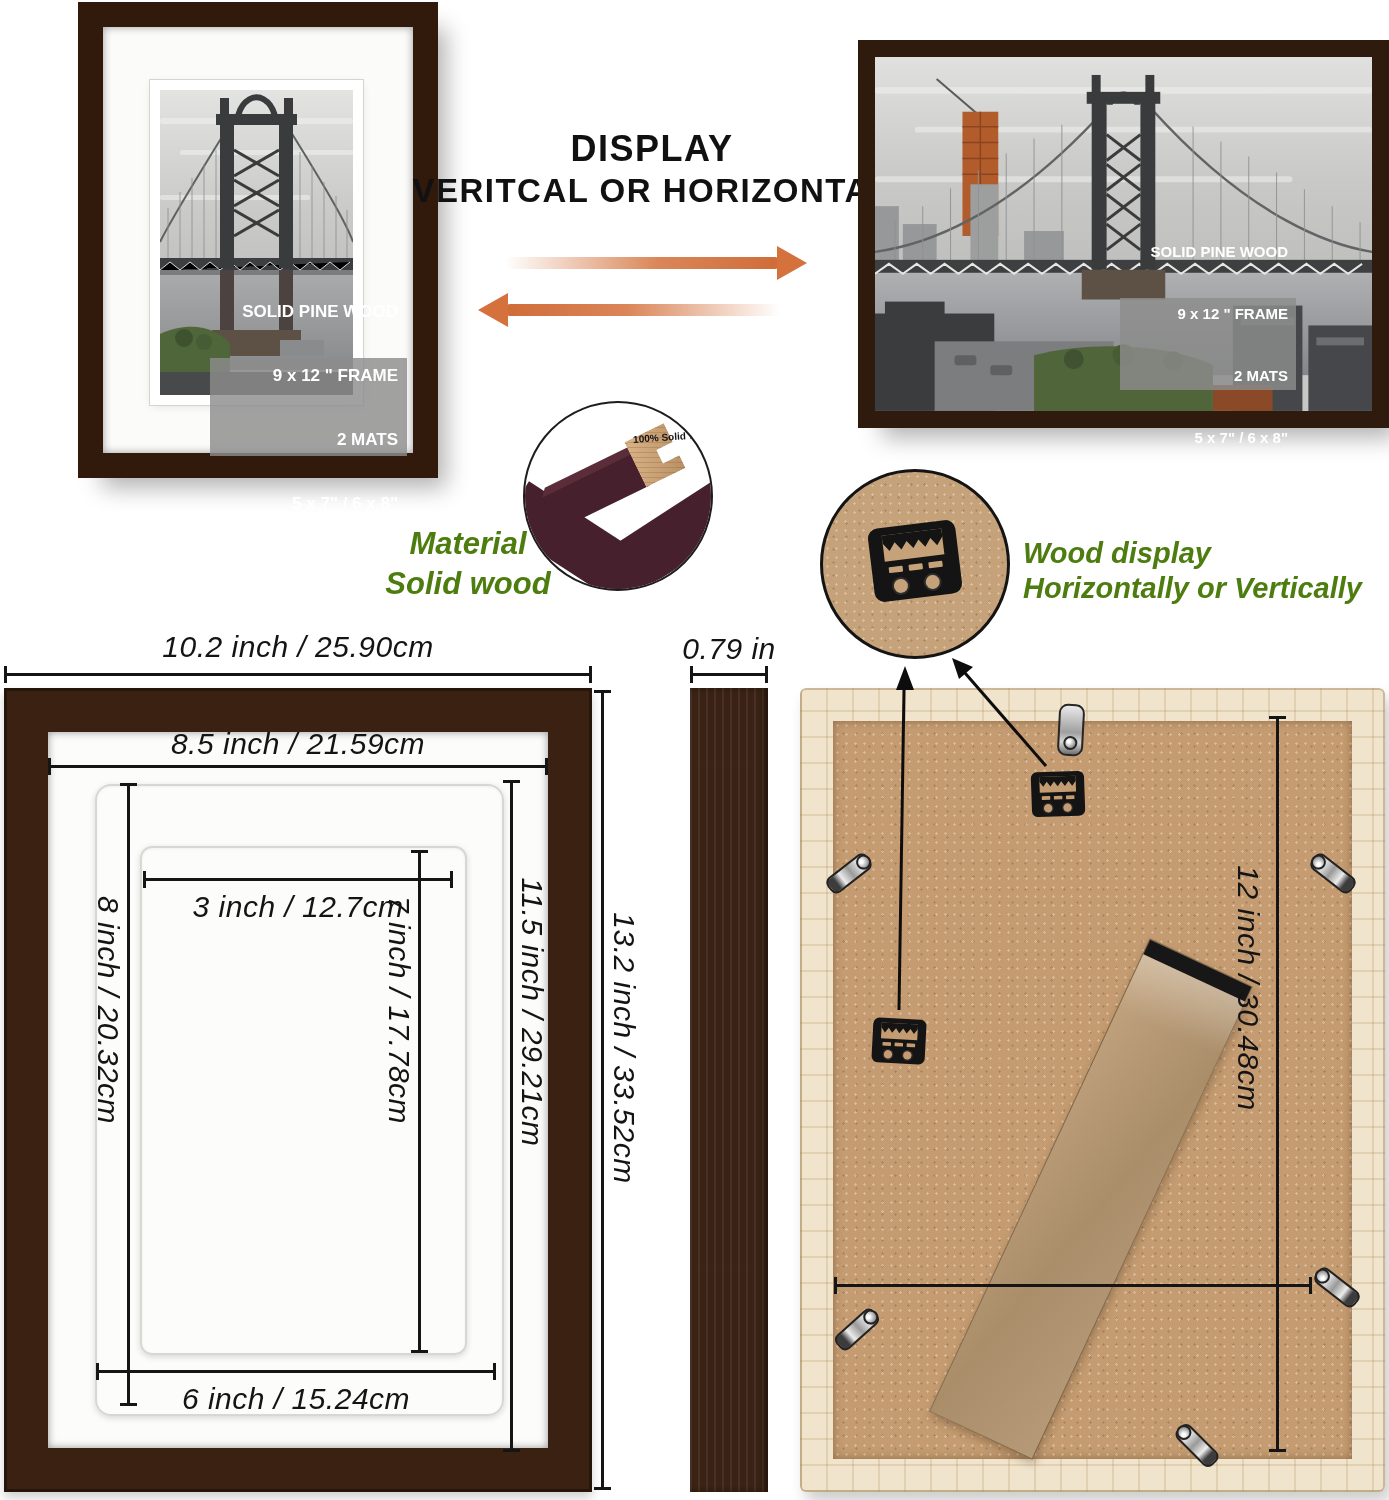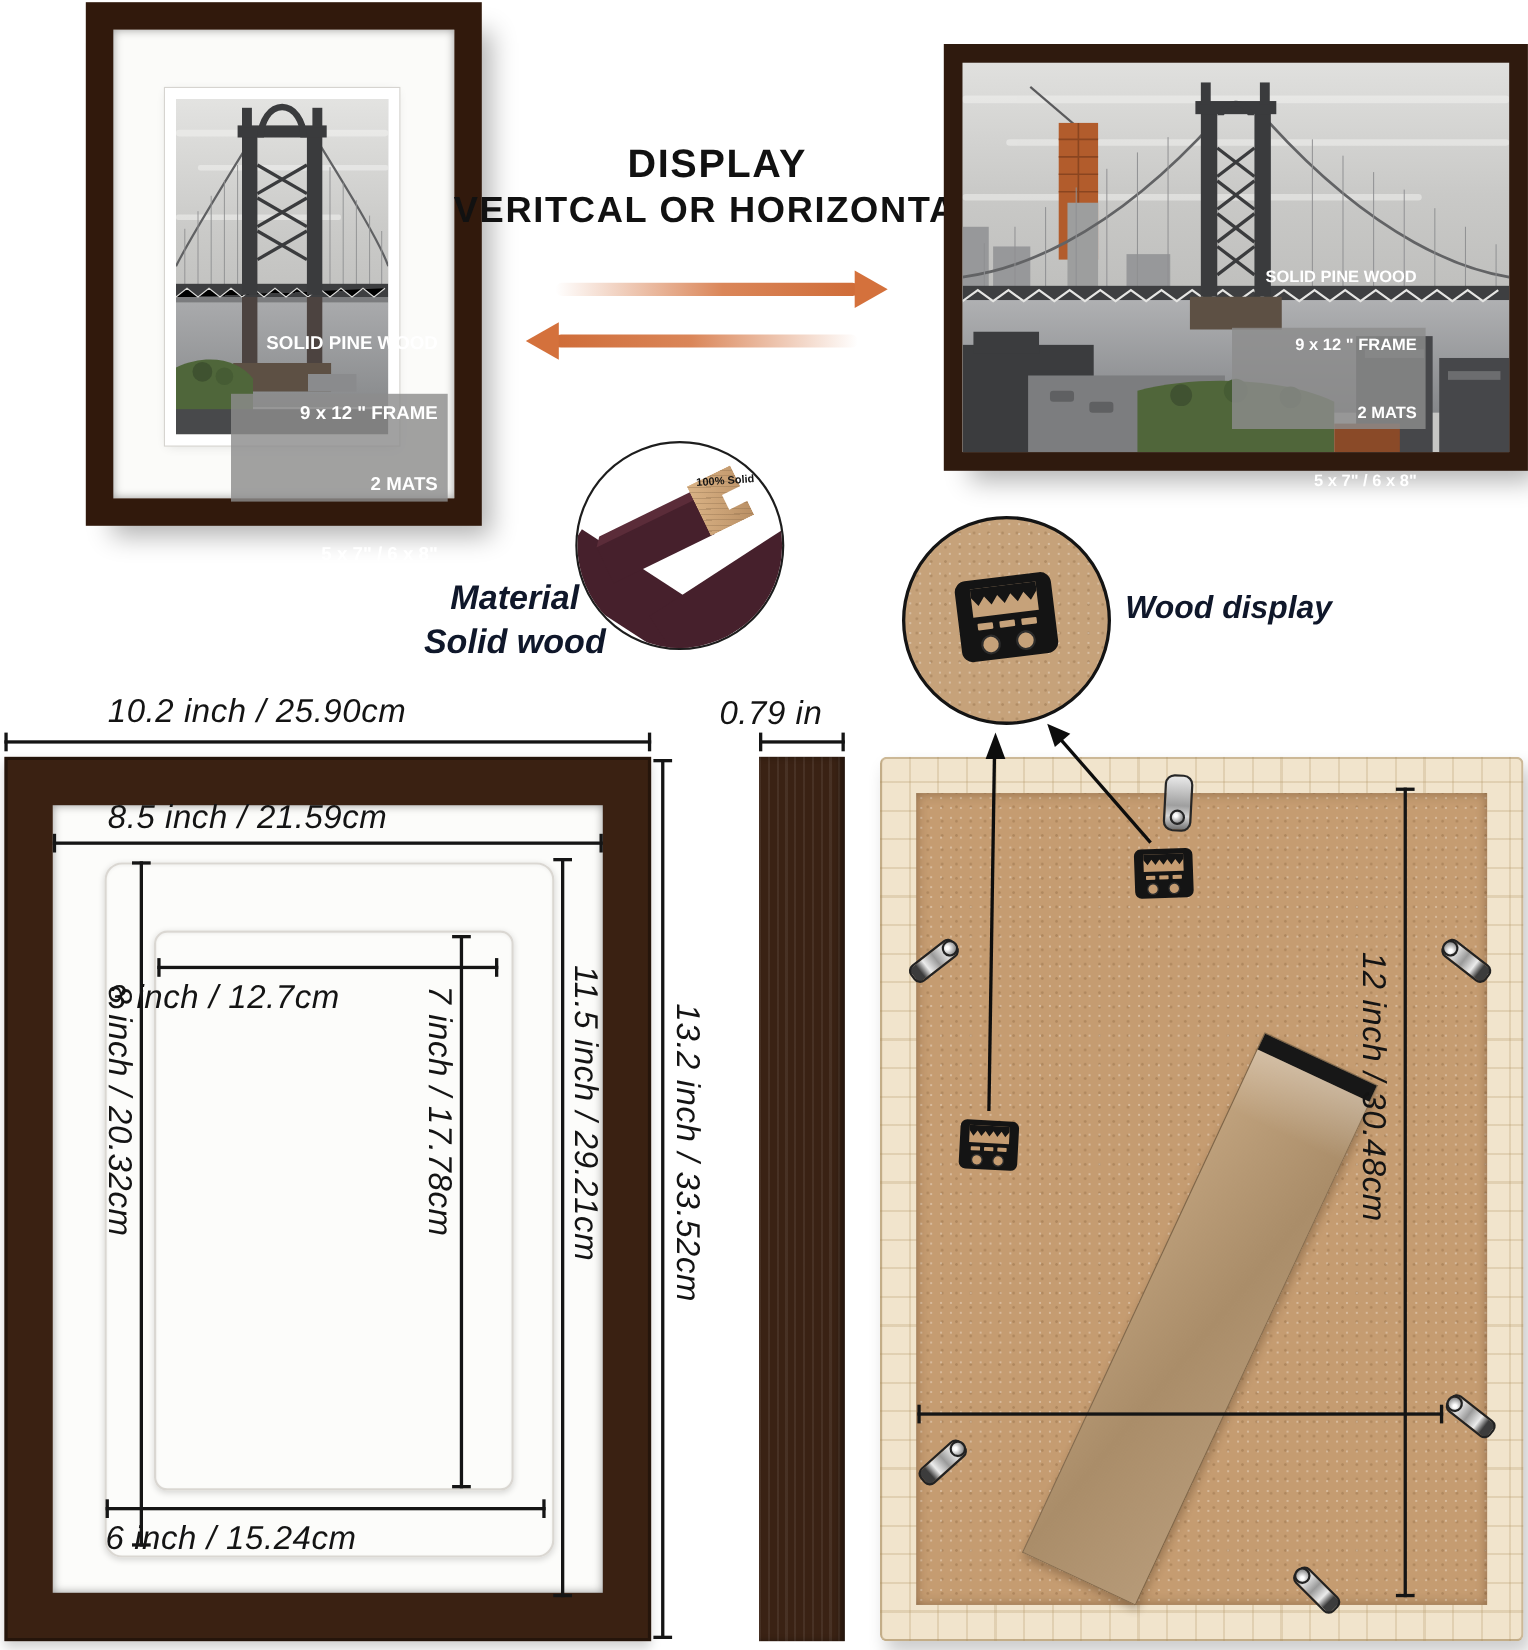--- a/index.html
+++ b/index.html
@@ -7,21 +7,21 @@
         font-family:"Liberation Sans",sans-serif;color:#141414;}
   .abs{position:absolute;}
   
   .dlh{position:absolute;height:3px;background:#151515;}
   .dlh::before,.dlh::after{content:"";position:absolute;top:-7px;width:3px;height:17px;background:#151515;}
   .dlh::before{left:0;} .dlh::after{right:0;}
   .dlv{position:absolute;width:3px;background:#151515;}
   .dlv::before,.dlv::after{content:"";position:absolute;left:-7px;width:17px;height:3px;background:#151515;}
   .dlv::before{top:0;} .dlv::after{bottom:0;}
   .dim{position:absolute;font-style:italic;font-size:30px;white-space:nowrap;color:#141414;letter-spacing:.5px;}
-  .dim.center{}
+  .dim.center{text-align:center;}
   .dim.rot{transform:translate(-50%,-50%) rotate(90deg);}
   
   .pframe{position:absolute;background:#31190c;box-shadow:16px 18px 22px -8px rgba(0,0,0,.3);}
   .pframe .mat{position:absolute;left:25px;top:25px;right:25px;bottom:25px;background:#fbfbf9;
                box-shadow:inset 0 0 9px rgba(0,0,0,.38);}
   .photo{position:absolute;overflow:hidden;background:#c7c7c5;}
   .photo.matted{box-shadow:0 0 0 10px #fff,0 0 0 11px #d6d4d0,0 2px 10px 8px rgba(0,0,0,.12);}
   .overlay{position:absolute;background:rgba(140,140,140,.82);color:#fff;text-align:right;
            display:flex;flex-direction:column;justify-content:center;gap:41px;}
   .overlay div{white-space:nowrap;}
@@ -37,21 +37,21 @@
      background-size:9px 9px,13px 13px;background-position:0 0,4px 6px;}
   
   .woodgrain{background-color:#f1e4cc;background-image:
      repeating-linear-gradient(90deg,rgba(177,148,99,.25) 0 2px,transparent 2px 26px),
      repeating-linear-gradient(0deg,rgba(177,148,99,.25) 0 2px,transparent 2px 26px);}
   .clip{position:absolute;width:46px;height:15px;border:2px solid #222;border-radius:7px;
         background:linear-gradient(90deg,#3c3c3c 0 16%,#ececec 32%,#9a9a9a 55%,#dcdcdc 76%,#6f6f6f);}
   .clip::after{content:"";position:absolute;right:-3px;top:0;width:11px;height:11px;border-radius:50%;
         border:2px solid #222;background:radial-gradient(circle at 35% 35%,#fff 15%,#8b8b8b 75%);}
   .title{position:absolute;font-weight:bold;color:#111;letter-spacing:1.5px;white-space:nowrap;}
-  .callout{position:absolute;font-style:italic;font-weight:bold;color:#0f172a;white-space:nowrap;}
+  .callout{position:absolute;font-style:italic;font-weight:bold;color:#4d7c0f;white-space:nowrap;}
 </style>
 </head>
 <body>
 
 <div id="page">
 
   <div class="pframe" style="left:78px;top:2px;width:360px;height:476px;">
     <div class="mat"></div>
     <div class="photo matted" style="left:82px;top:88px;width:193px;height:305px;">
       <svg width="193" height="305" viewBox="0 0 193 305">
@@ -277,20 +277,21 @@
           <rect x="23" y="46" width="14" height="6" rx="1"></rect>
           <rect x="43" y="46" width="14" height="6" rx="1"></rect>
           <rect x="63" y="46" width="14" height="6" rx="1"></rect>
         </g>
       <circle cx="33" cy="66" r="8" fill="#c6a27a" stroke="#2c2c2c" stroke-width="2"></circle>
       <circle cx="65" cy="66" r="8" fill="#c6a27a" stroke="#2c2c2c" stroke-width="2"></circle>
     </svg>
   </div>
   <div class="callout" style="left:1023px;top:536px;font-size:29px;line-height:35px;">
     <div>Wood display</div>
+    <div>Horizontally or Vertically</div>
   </div>
 
   <div class="dim center" style="left:98px;top:630px;width:400px;">10.2 inch / 25.90cm</div>
   <div class="dlh" style="left:4px;top:673px;width:588px;"></div>
 
   <div class="abs" style="left:4px;top:688px;width:588px;height:804px;background:#3a2112;
               box-shadow:inset 0 0 0 3px rgba(0,0,0,.35), 0 6px 10px rgba(0,0,0,.18);">
     <div class="abs" style="left:44px;top:44px;width:500px;height:716px;background:#fcfcfa;box-shadow:inset 0 0 9px rgba(0,0,0,.4);"></div>
   </div>
 

